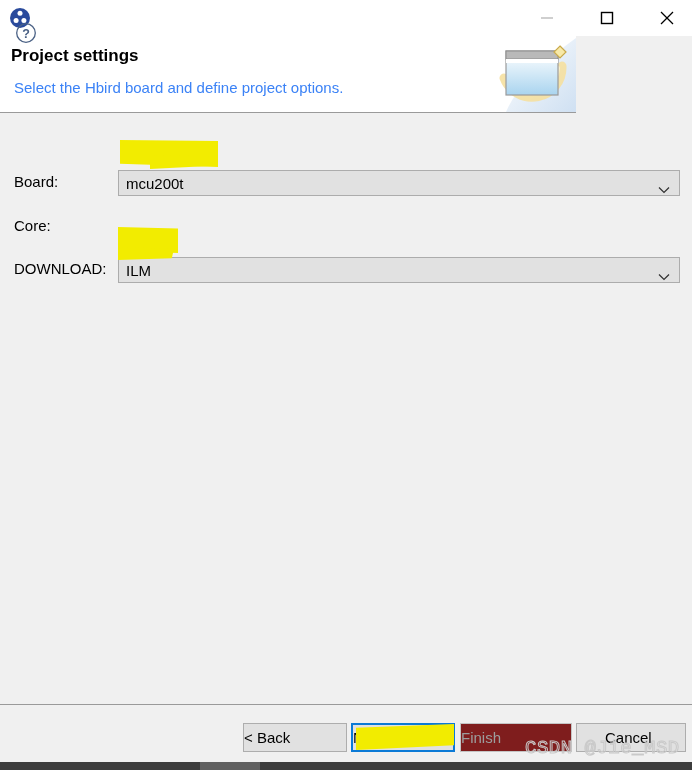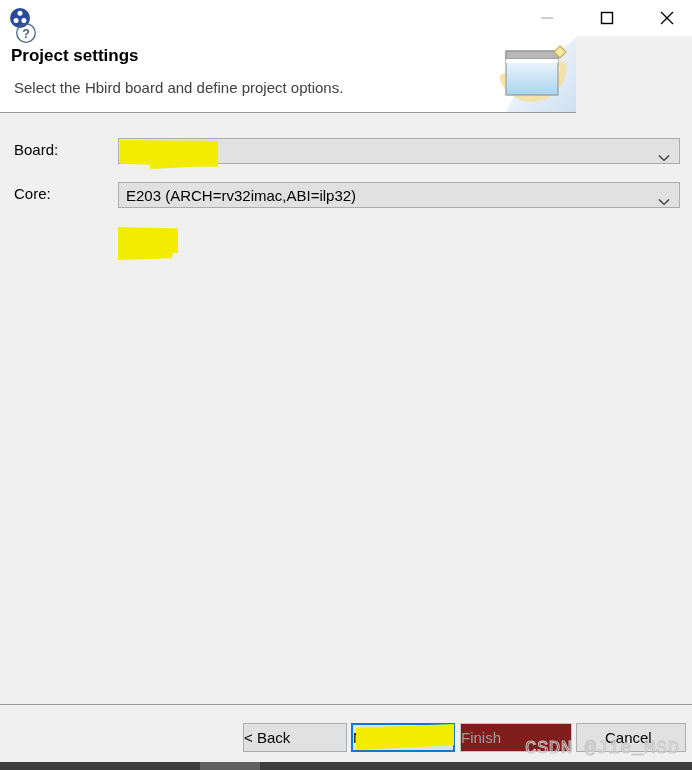--- a/index.html
+++ b/index.html
@@ -68,21 +68,21 @@
     left: 11px; top: 10px;
     font-size: 17px;
     font-weight: bold;
     color: #000000;
     letter-spacing: 0px;
   }
   #page-desc {
     position: absolute;
     left: 14px; top: 43px;
     font-size: 15px;
-    color: #404040;
+    color: #3b82f6;
   }
   #banner {
     position: absolute;
     right: 0px; top: 2px;
     width: 86px; height: 74px;
   }
 
   
   #body-area {
     position: absolute;
@@ -90,20 +90,21 @@
     width: 692px;
     height: 590px;
     background: #f0f0f0;
   }
 
   .form-row {
     position: absolute;
     left: 0;
     width: 611px;
     height: 26px;
+    margin-top: 32px;
   }
   .form-label {
     position: absolute;
     left: 14px;
     top: 3px;
     font-size: 15px;
     color: #000000;
     white-space: nowrap;
   }
   .combo {
@@ -283,31 +284,34 @@
         <span class="combo-arrow">
           <svg width="12" height="8" viewBox="0 0 12 8">
             <polyline points="1,1.5 6,6.5 11,1.5" fill="none" stroke="#303030" stroke-width="1.2"></polyline>
           </svg>
         </span>
       </div>
     </div>
 
     <div class="form-row" style="top: 68px;">
       <span class="form-label">Core:</span>
+    </div>
+
+    <div class="form-row" style="top: 111px;">
+      <span class="form-label">DOWNLOAD:</span>
       <div class="combo">
-        <span class="combo-value">E203 (ARCH=rv32imac,ABI=ilp32)</span>
+        <span class="combo-value">ILM</span>
         <span class="combo-arrow">
           <svg width="12" height="8" viewBox="0 0 12 8">
             <polyline points="1,1.5 6,6.5 11,1.5" fill="none" stroke="#303030" stroke-width="1.2"></polyline>
           </svg>
         </span>
       </div>
     </div>
 
-
   </div>
 
   <div class="hl" style="left:120px; top:140px; width:98px; height:27px;
               clip-path: polygon(0% 0%, 100% 4%, 100% 100%, 0% 88%);"></div>
   <div class="hl" style="left:150px; top:155px; width:68px; height:14px;
               clip-path: polygon(0% 0%, 100% 10%, 100% 75%, 0% 100%);"></div>
 
   <div class="hl" style="left:118px; top:227px; width:60px; height:26px;
               clip-path: polygon(0% 0%, 100% 6%, 100% 100%, 0% 92%);"></div>
   <div class="hl" style="left:118px; top:247px; width:56px; height:13px;

